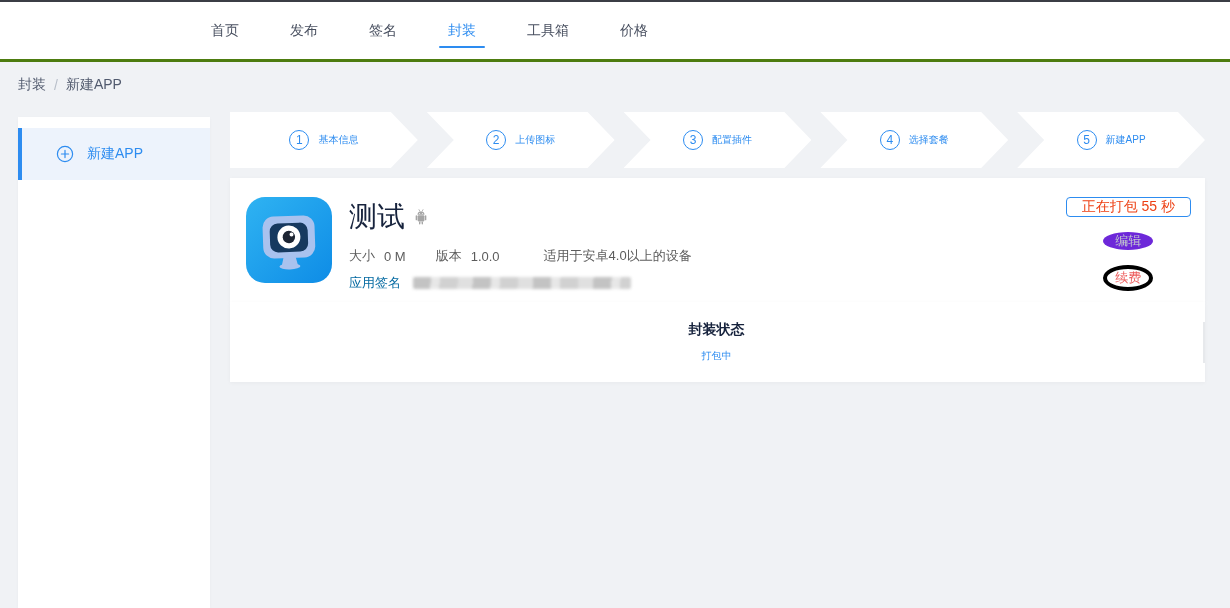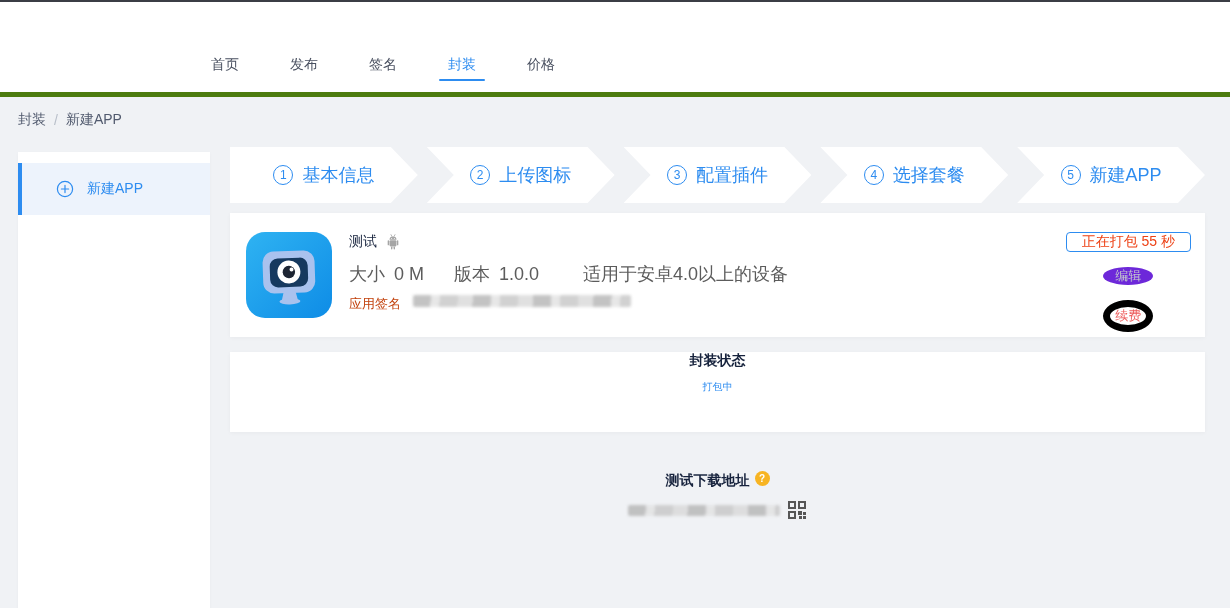--- a/index.html
+++ b/index.html
@@ -3,21 +3,21 @@
 <meta charset="utf-8">
 <style>
   * { margin:0; padding:0; box-sizing:border-box; }
   html,body { width:1230px; height:608px; overflow:hidden;
     font-family:"Liberation Sans","DejaVu Sans",sans-serif; background:#fff; }
 
   .top-line { height:2px; background:#3b3e45; }
 
   
   .header { height:60px; background:#fff; display:flex; align-items:stretch;
-    border-bottom:5px solid #4d7c0f;margin-top:35px; }
+    border-bottom:3px solid #4d7c0f; }
   .nav { display:flex; margin-left:202px; }
   .nav-item { position:relative; display:flex; align-items:center; padding:0 9px;
     margin-right:33px; font-size:14px; color:#495060; cursor:pointer; }
   .nav-item.active { color:#2d8cf0; }
   .nav-item.active::after { content:""; position:absolute; left:0; right:0; bottom:11px;
     height:2px; background:#2d8cf0; border-radius:1px; }
 
   
   .breadcrumb-bar { height:46px; background:#f0f2f5; display:flex; align-items:center;
     padding-left:18px; font-size:14px; }
@@ -37,51 +37,51 @@
 
   .main { width:975px; margin:4px 0 0 20px; }
 
   
   .steps { display:flex; height:56px; gap:9px; }
   .step { flex:1; background:#fff; display:flex; align-items:center; justify-content:center; }
   .step.first { clip-path:polygon(0 0, calc(100% - 27px) 0, 100% 50%, calc(100% - 27px) 100%, 0 100%); }
   .step.mid   { clip-path:polygon(0 0, calc(100% - 27px) 0, 100% 50%, calc(100% - 27px) 100%, 0 100%, 27px 50%); }
   .step-num { width:20px; height:20px; border:1px solid #2d8cf0; border-radius:50%;
     color:#2d8cf0; font-size:12px; display:flex; align-items:center; justify-content:center; }
-  .step-label { margin-left:9px; color:#2d8cf0; font-size:18px; }
+  .step-label { margin-left:9px; color:#2d8cf0; font-size:10px; }
 
   
   .card { margin-top:10px; background:#fff; height:124px; display:flex;
     padding:19px 14px 19px 16px; box-shadow:0 1px 4px rgba(0,0,0,.04); }
   .app-icon { width:86px; height:86px; border-radius:19px; overflow:hidden; flex:none;
     background:linear-gradient(135deg,#2fb3f2,#0e8ce6); }
   .app-info { margin-left:17px; padding-top:1px; }
   .title-row { display:flex; align-items:center; }
-  .app-title { font-size:14px; color:#17233d; }
+  .app-title { font-size:28px; color:#17233d; }
   .android-icon { margin-left:8px; display:inline-flex; }
-  .meta-row { margin-top:11px; font-size:18px; color:#5c5c5c; display:flex; align-items:center; }
+  .meta-row { margin-top:11px; font-size:13px; color:#5c5c5c; display:flex; align-items:center; }
   .meta-row .v { margin-left:9px; }
   .meta-row .g30 { margin-left:30px; }
   .meta-row .g40 { margin-left:44px; }
-  .sig-row { margin-top:9px; font-size:13px; color:#c2410c; display:flex; }
+  .sig-row { margin-top:9px; font-size:13px; color:#0369a1; display:flex; align-items:center; }
   .redact { display:inline-block; height:12px; border-radius:2px; filter:blur(1.6px); opacity:.8;
     background:repeating-linear-gradient(95deg,#b5b5b5 0 18px,#e2e2e2 18px 27px,#c6c6c6 27px 45px,#d9d9d9 45px 60px); }
   .sig-redact { width:218px; margin-left:12px; }
   .card-spacer { flex:1; }
   .card-actions { display:flex; align-items:center; height:86px; gap:15px;flex-direction:column; }
   .packing-btn { height:32px; padding:0 15px; background:#fff; border:1px solid #2d8cf0;
     border-radius:4px; color:#ed4014; font-size:14px; display:flex; align-items:center; cursor:pointer; }
   .circle-btn { width:50px; height:50px; border-radius:50%; font-size:13px;
     display:flex; align-items:center; justify-content:center; cursor:pointer; }
   .edit-btn { background:#6d28d9; color:#c2c6cd; border:none; }
-  .renew-btn { background:#fff; border:7px solid #000000; color:#ed5b5b; }
-
-  
-  .status-bar { margin-top:15px; background:#fff; height:80px; display:flex;
-    box-shadow:0 1px 4px rgba(0,0,0,.04);flex-direction:column; }
+  .renew-btn { background:#fff; border:4px solid #000000; color:#ed5b5b; }
+
+  
+  .status-bar { margin-top:0; background:#fff; height:80px; display:flex;
+    box-shadow:0 1px 4px rgba(0,0,0,.04); }
   .status-col { flex:1; display:flex; flex-direction:column; align-items:center;
     justify-content:center; gap:10px; }
   .status-divider { width:1px; background:#e7e9ec; margin:20px 0 19px; }
   .status-label { font-size:14px; font-weight:bold; color:#17233d; display:flex;
     align-items:center; gap:5px; }
   .status-value { font-size:10px; color:#808695; }
   .status-value.link { color:#2d8cf0; }
   .url-row { display:flex; align-items:center; gap:7px; }
   .url-redact { width:152px; height:11px; }
   .help-icon { width:15px; height:15px; border-radius:50%; background:#f7b422;
@@ -93,20 +93,21 @@
 <body>
 
 <div class="top-line"></div>
 
 <div class="header">
   <nav class="nav">
     <div class="nav-item">首页</div>
     <div class="nav-item">发布</div>
     <div class="nav-item">签名</div>
     <div class="nav-item active">封装</div>
+    <div class="nav-item">工具箱</div>
     <div class="nav-item">价格</div>
   </nav>
 </div>
 
 <div class="breadcrumb-bar">
   <span class="crumb">封装</span>
   <span class="crumb-sep">/</span>
   <span class="crumb-current">新建APP</span>
 </div>
 
@@ -200,36 +201,16 @@
       </div>
     </div>
 
     <div class="status-bar">
       <div class="status-col">
         <div class="status-label">封装状态</div>
         <div class="status-value link">打包中</div>
       </div>
       <div class="status-divider"></div>
       <div class="status-divider"></div>
-      <div class="status-col">
-        <div class="status-label">
-          <span>测试下载地址</span>
-          <span class="help-icon">?</span>
-        </div>
-        <div class="url-row">
-          <span class="redact url-redact"></span>
-          <span class="qr-icon">
-            <svg width="20" height="20" viewBox="0 0 20 20" fill="#565656">
-              <path fill-rule="evenodd" d="M1 1h8v8H1V1zm2 2v4h4V3H3z"></path>
-              <path fill-rule="evenodd" d="M11 1h8v8h-8V1zm2 2v4h4V3h-4z"></path>
-              <path fill-rule="evenodd" d="M1 11h8v8H1v-8zm2 2v4h4v-4H3z"></path>
-              <rect x="11" y="11" width="4" height="4"></rect>
-              <rect x="16" y="12" width="3" height="3"></rect>
-              <rect x="12" y="16" width="3" height="3"></rect>
-              <rect x="16" y="16" width="3" height="3"></rect>
-            </svg>
-          </span>
-        </div>
-      </div>
     </div>
 
   </main>
 </div>
 
 </body></html>

